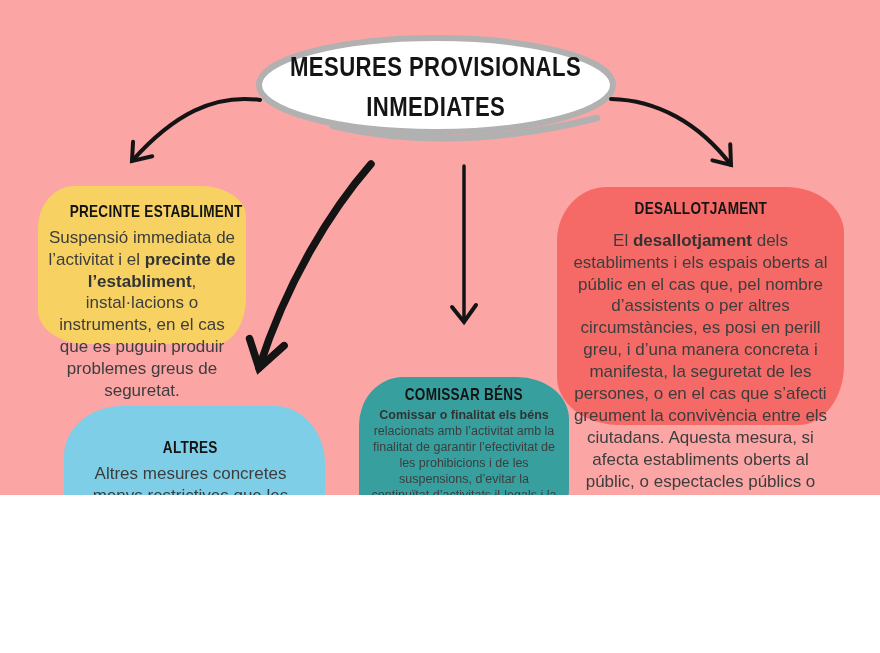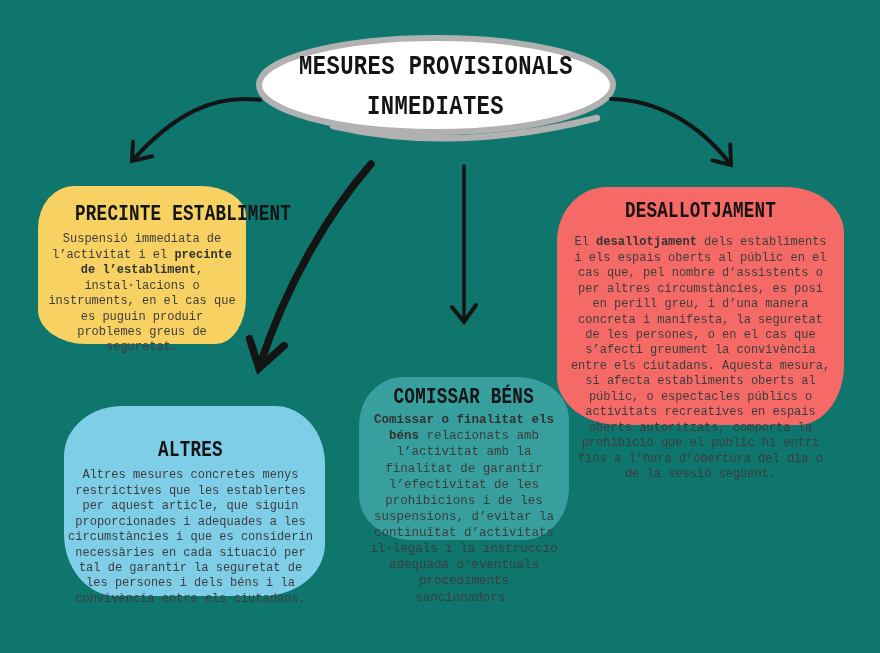--- a/index.html
+++ b/index.html
@@ -3,23 +3,23 @@
 <meta charset="utf-8">
 <style>
   html, body {
     margin: 0;
     padding: 0;
     background: #ffffff;
   }
   .canvas {
     position: relative;
     width: 880px;
-    height: 653px;
-    background: #0f766e;
-    font-family: Liberation Mono, monospace;
+    height: 495px;
+    background: #fca5a5;
+    font-family: Liberation Sans, sans-serif;
     overflow: hidden;
   }
   .svg-layer {
     position: absolute;
     left: 0;
     top: 0;
     width: 880px;
     height: 653px;
   }
   
@@ -51,35 +51,35 @@
   
   .node {
     position: absolute;
     box-sizing: border-box;
     z-index: 1;
   }
   .node-title {
     margin: 0;
     text-align: center;
     font-weight: bold;
-    font-size: 22px;
+    font-size: 17px;
     line-height: 1.1;
     color: #141414;
   }
   .node-title > span {
     display: inline-block;
     transform: scaleX(0.8);
     transform-origin: center;
     white-space: nowrap;
     letter-spacing: 0.3px;
   }
   .node-body {
     margin: 5px 0 0 0;
     text-align: center;
-    font-size: 12px;
+    font-size: 17px;
     line-height: 1.29;
     color: #3d3d3d;
   }
   .node-body .b {
     font-weight: bold;
     color: #333333;
   }
   .node-precinte {
     left: 38px;  top: 186px;
     width: 208px; height: 158px;

